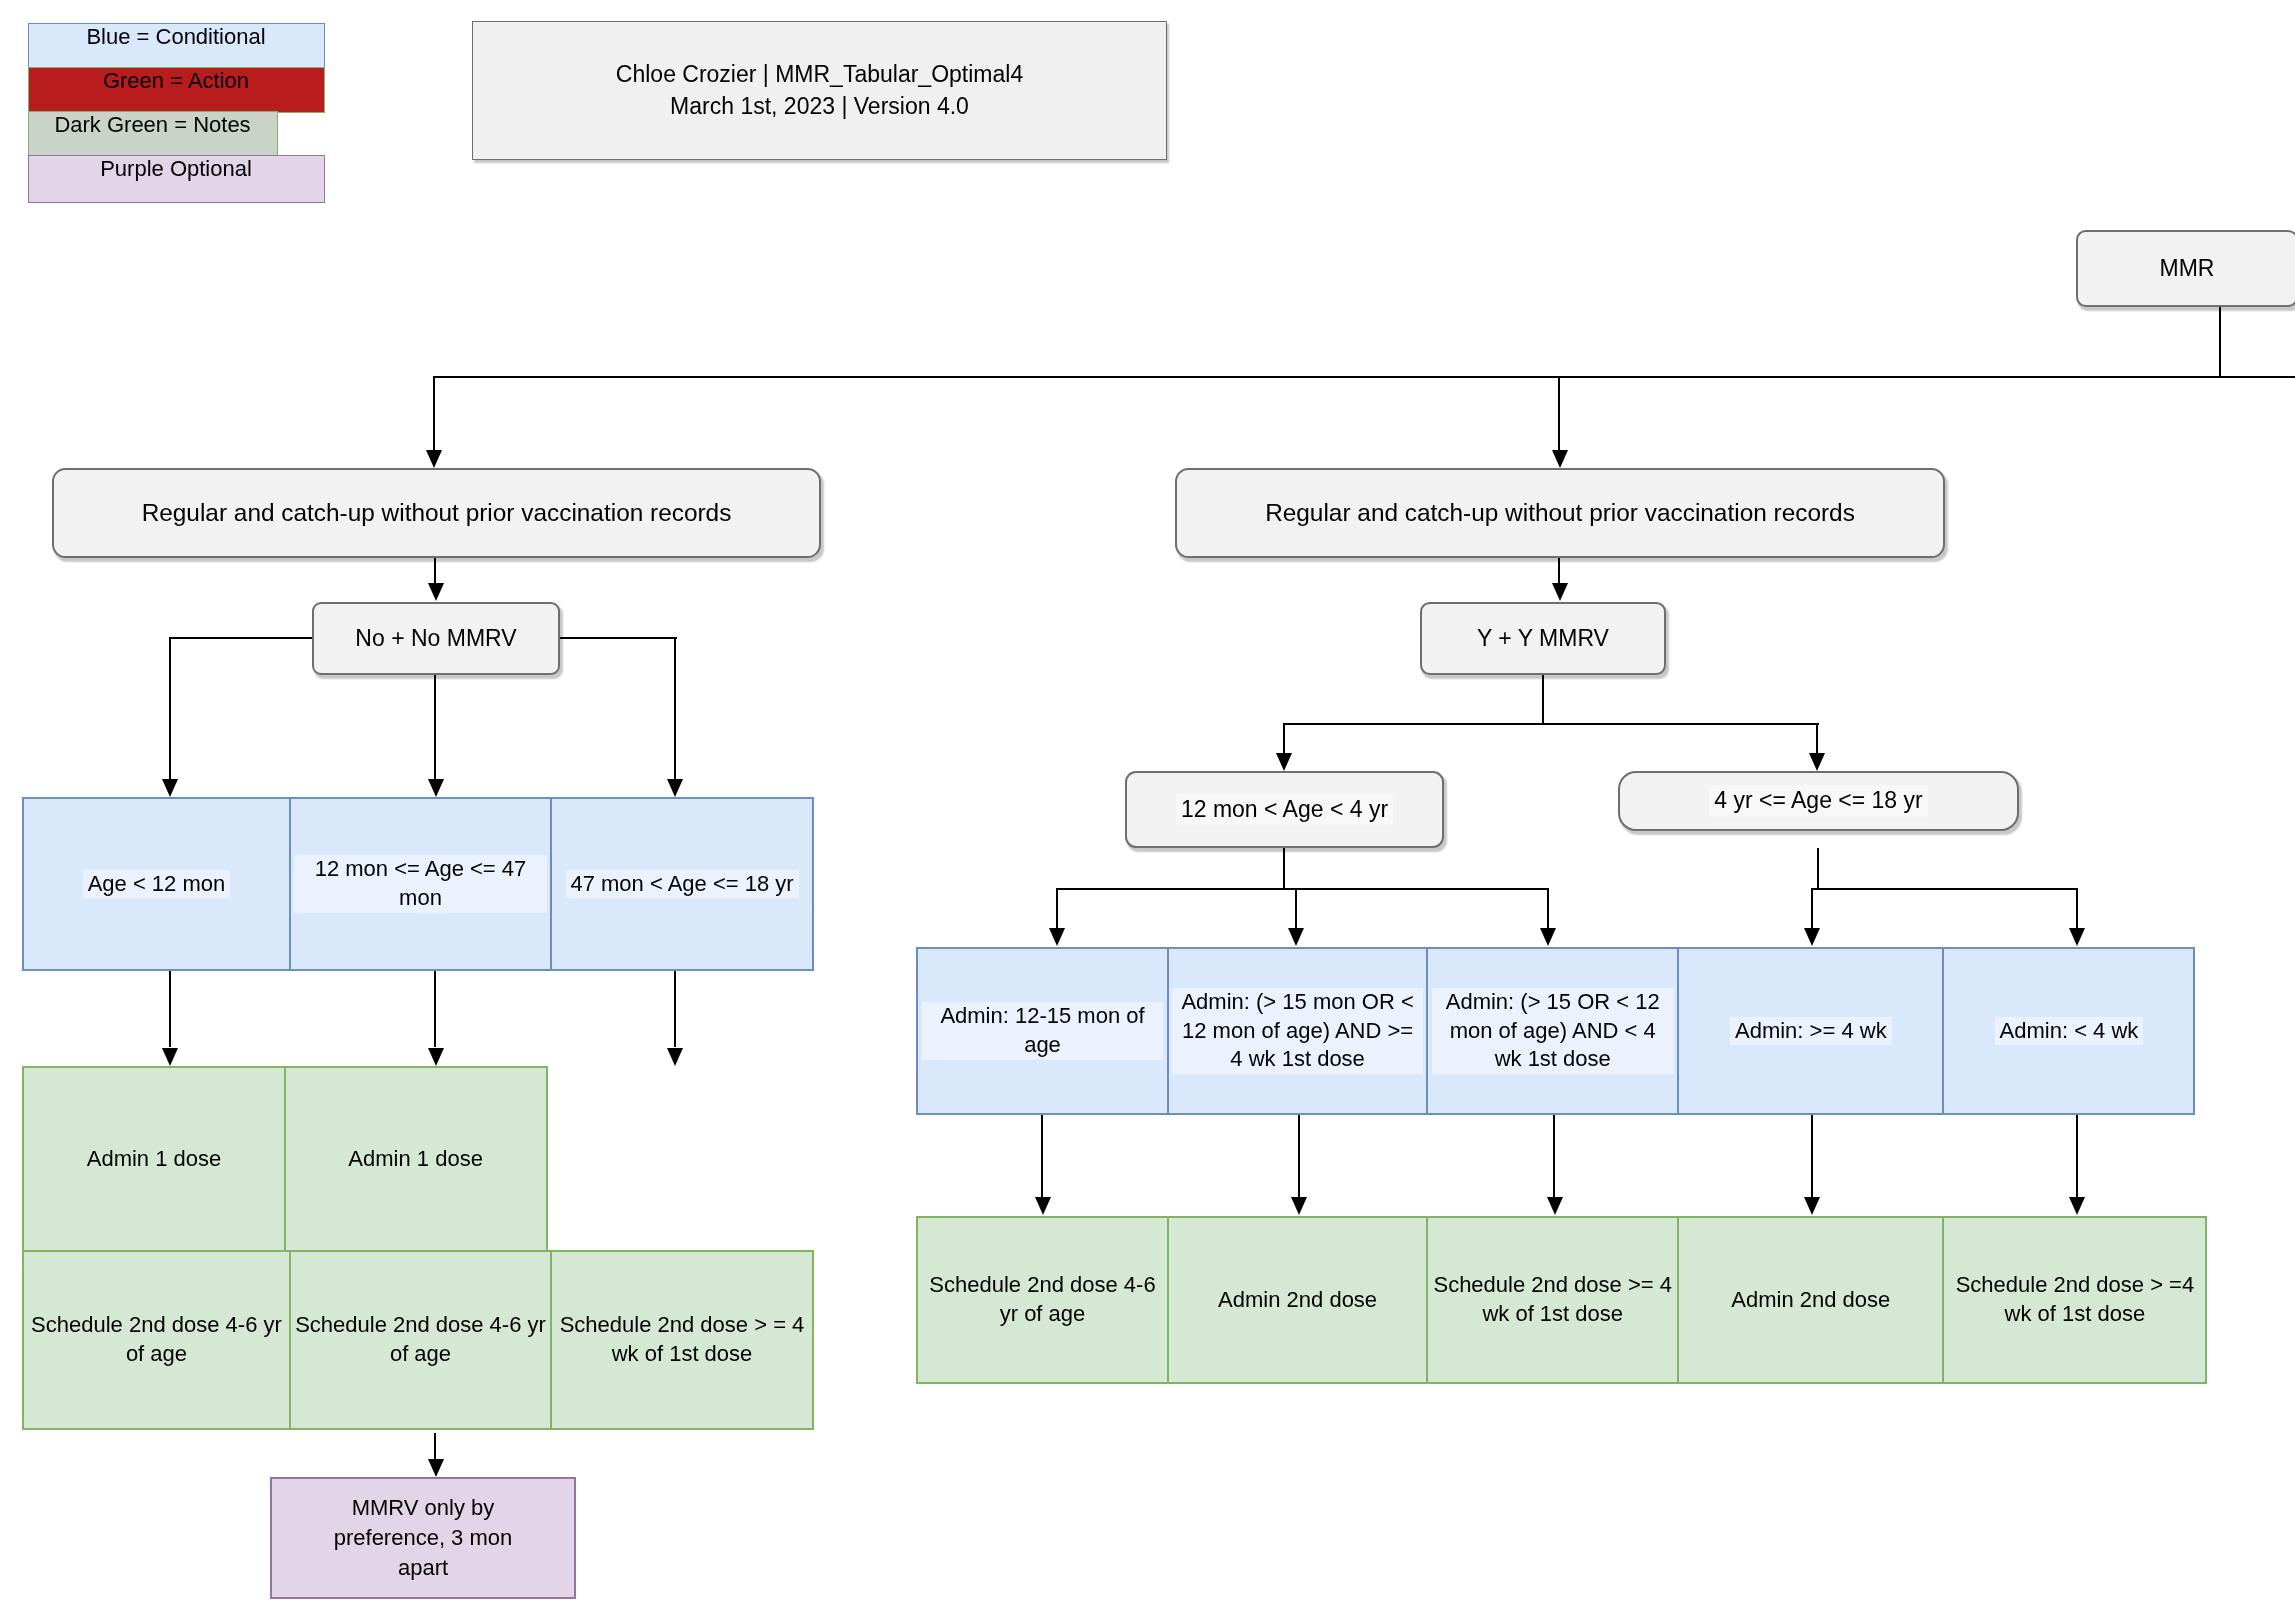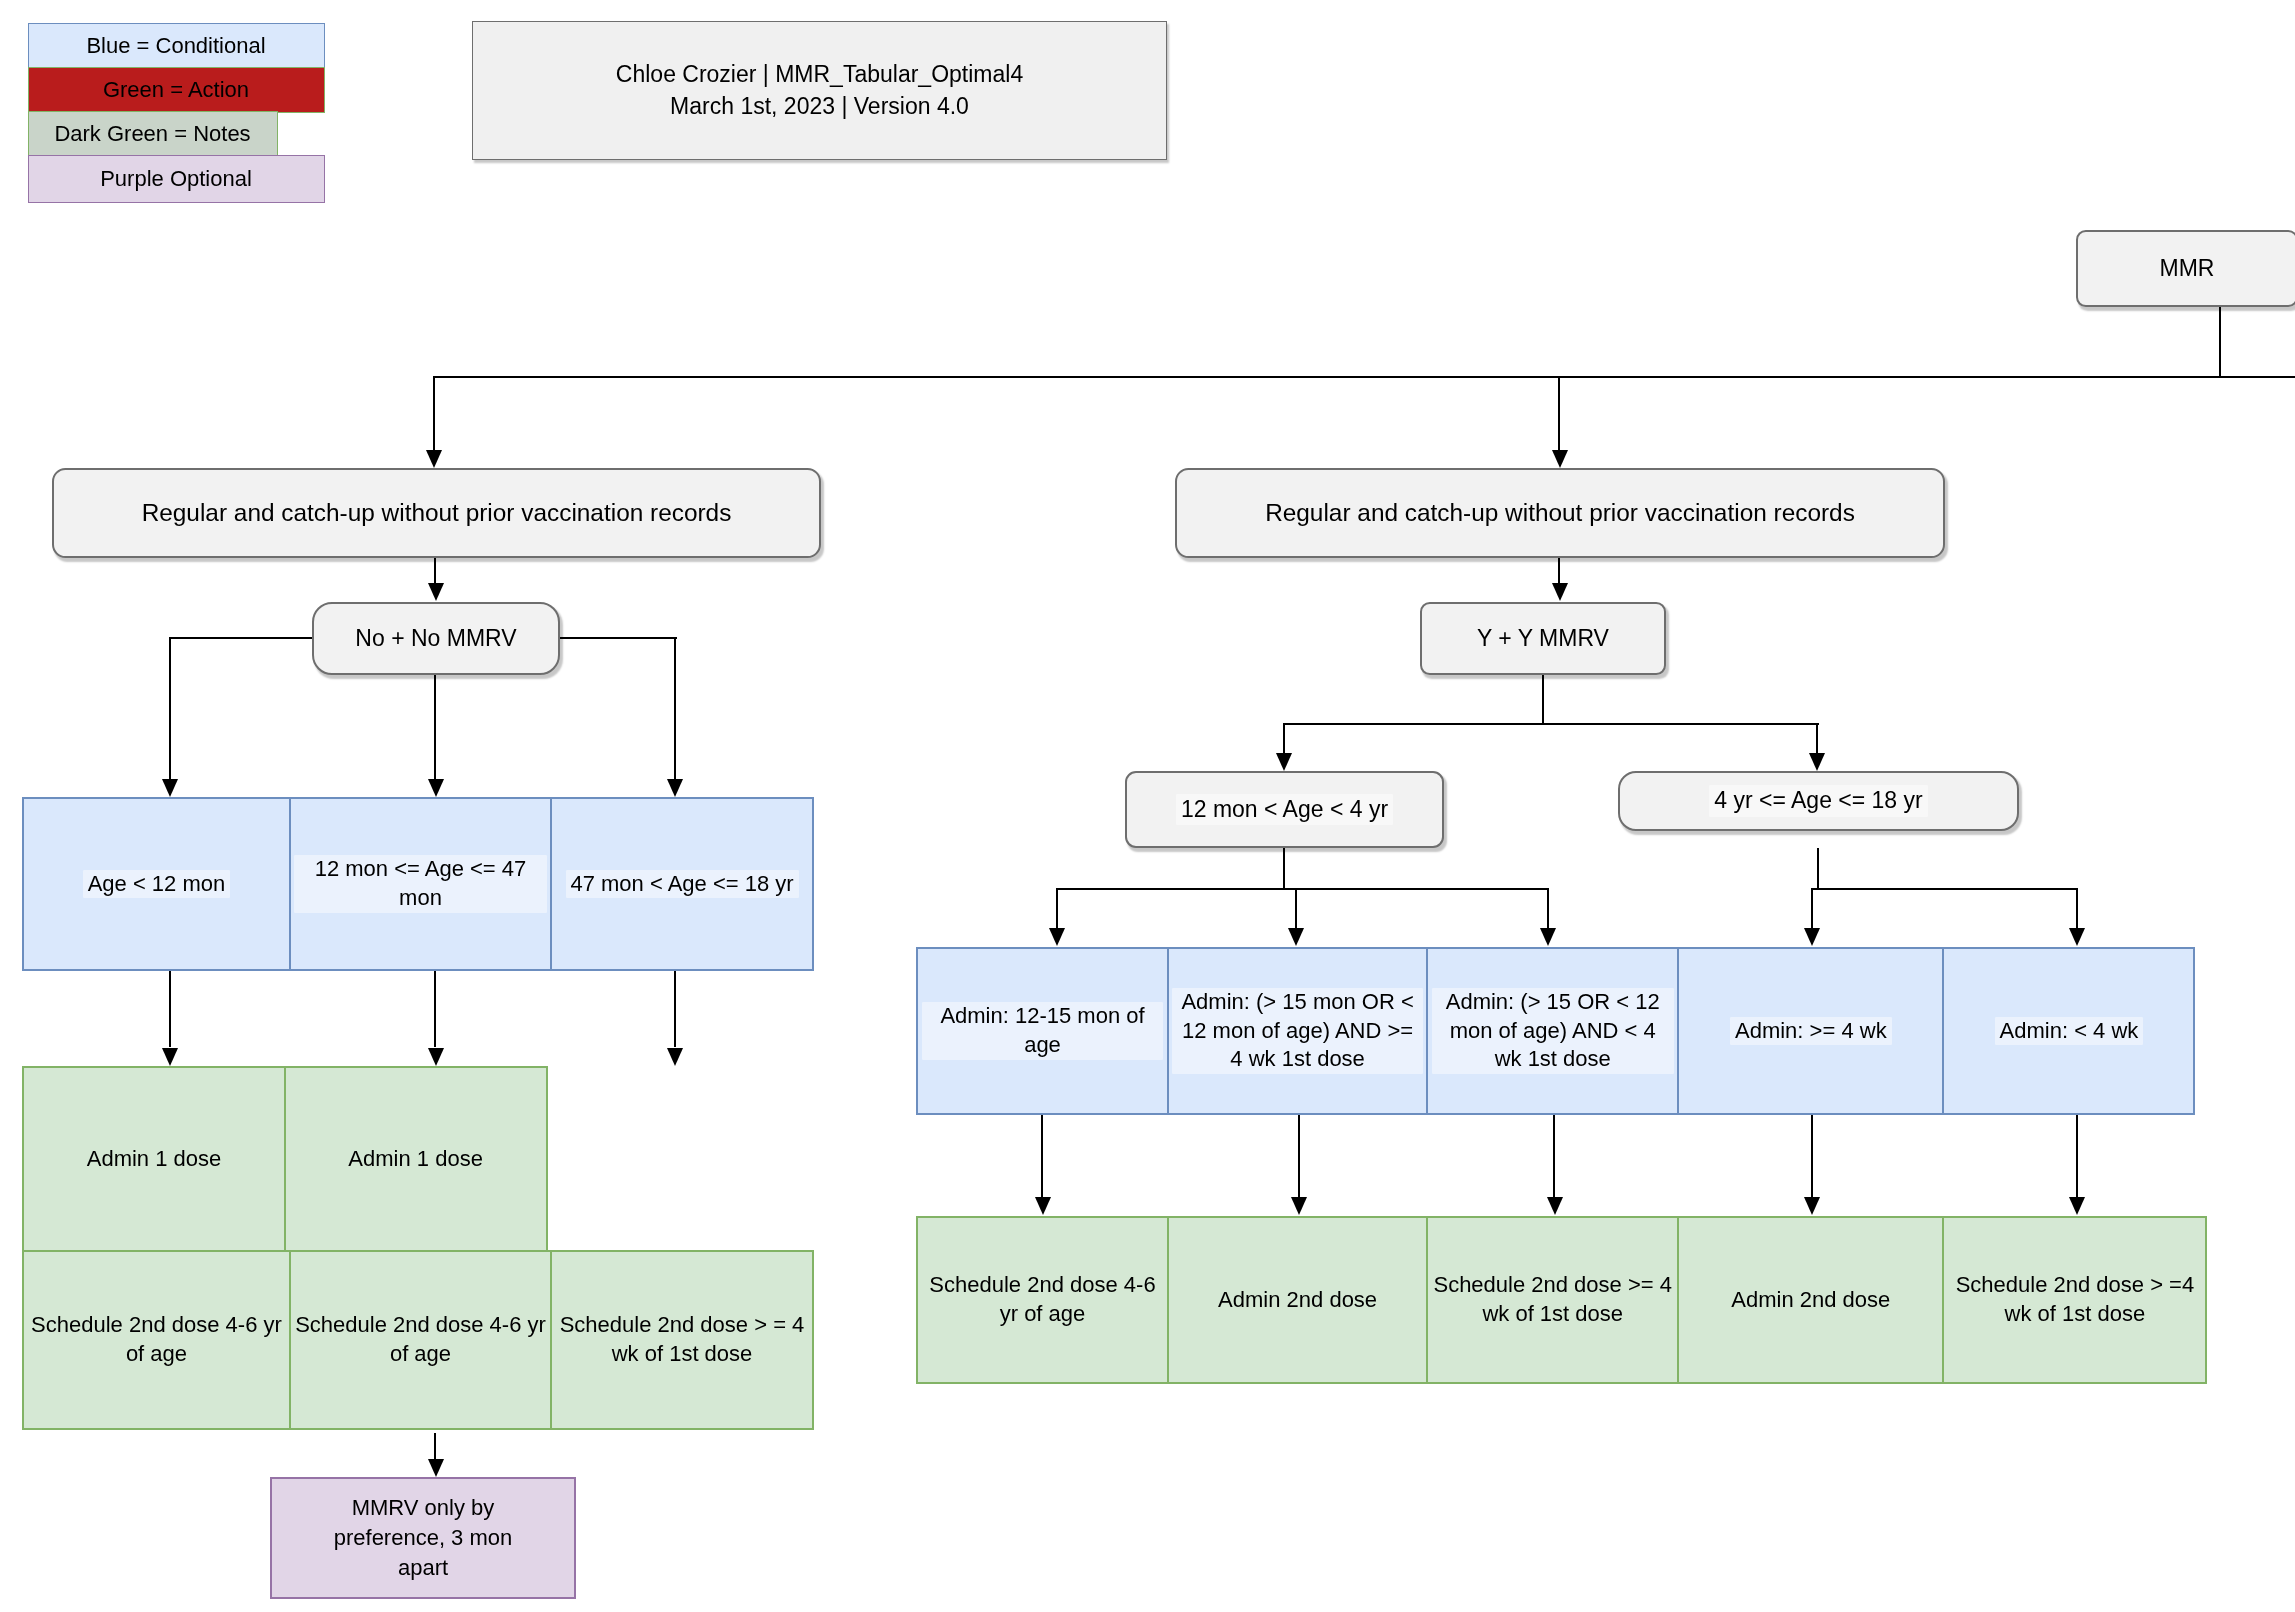--- a/index.html
+++ b/index.html
@@ -18,21 +18,21 @@
   .green .cell{background:var(--action-fill);border:2.4px solid var(--action-stroke);}
   .cell + .cell{margin-left:-2.4px;}
   .row2{margin-top:-2.4px;}
   .hl{background:rgba(255,255,255,0.45);padding:0 4.9px;border-radius:1.2px;}
   .purple{background:var(--optional-fill);border:2.4px solid var(--optional-stroke);}
   .vline,.hline{position:absolute;background:var(--connector);}
   .vline{width:2.4px;}
   .hline{height:2.4px;}
   .arrow-down{position:absolute;width:0;height:0;border-left:8px solid transparent;
               border-right:8px solid transparent;border-top:18.3px solid var(--connector);}
-  .legend-row{position:absolute;box-sizing:border-box;display:flex;align-items:center;justify-content:center;
+  .legend-row{position:absolute;box-sizing:border-box;display:flex;align-items:flex-start;justify-content:center;
               font-size:22px;border:1.8px solid #000;}
   .nodelabel{font-size:23px;line-height:1.35;}
   .headerlabel{font-size:24.4px;}
 </style>
 </head>
 <body>
 
 <div id="canvas">
 
   <div class="legend-row" style="left: 27.5px; top: 23px; width: 297px; height: 46px; background: rgb(218, 232, 252); border-color: rgb(108, 142, 191);">
@@ -66,21 +66,21 @@
   <div class="vline" style="left:1558px;top:376px;height:74px;"></div>
   <div class="arrow-down" style="left:1552px;top:450px;"></div>
 
   <div class="node gray rounded" style="left:52px;top:468px;width:769px;height:90px;border-radius:13.4px;">
     <span class="headerlabel">Regular and catch-up without prior vaccination records</span>
   </div>
 
   <div class="vline" style="left:434px;top:558px;height:27px;"></div>
   <div class="arrow-down" style="left:428px;top:583px;"></div>
 
-  <div class="node gray rounded" style="left:312px;top:602px;width:248px;height:73px;border-radius:20px;">
+  <div class="node gray rounded" style="left:312px;top:602px;width:248px;height:73px;border-radius:9px;">
     <span class="nodelabel">No + No MMRV</span>
   </div>
 
   <div class="vline" style="left:434px;top:675px;height:104px;"></div>
   <div class="arrow-down" style="left:428px;top:779px;"></div>
   <div class="hline" style="left:169px;top:637px;width:143px;"></div>
   <div class="vline" style="left:169px;top:637px;height:142px;"></div>
   <div class="arrow-down" style="left:162px;top:779px;"></div>
   <div class="hline" style="left:560px;top:637px;width:117px;"></div>
   <div class="vline" style="left:674px;top:637px;height:142px;"></div>

